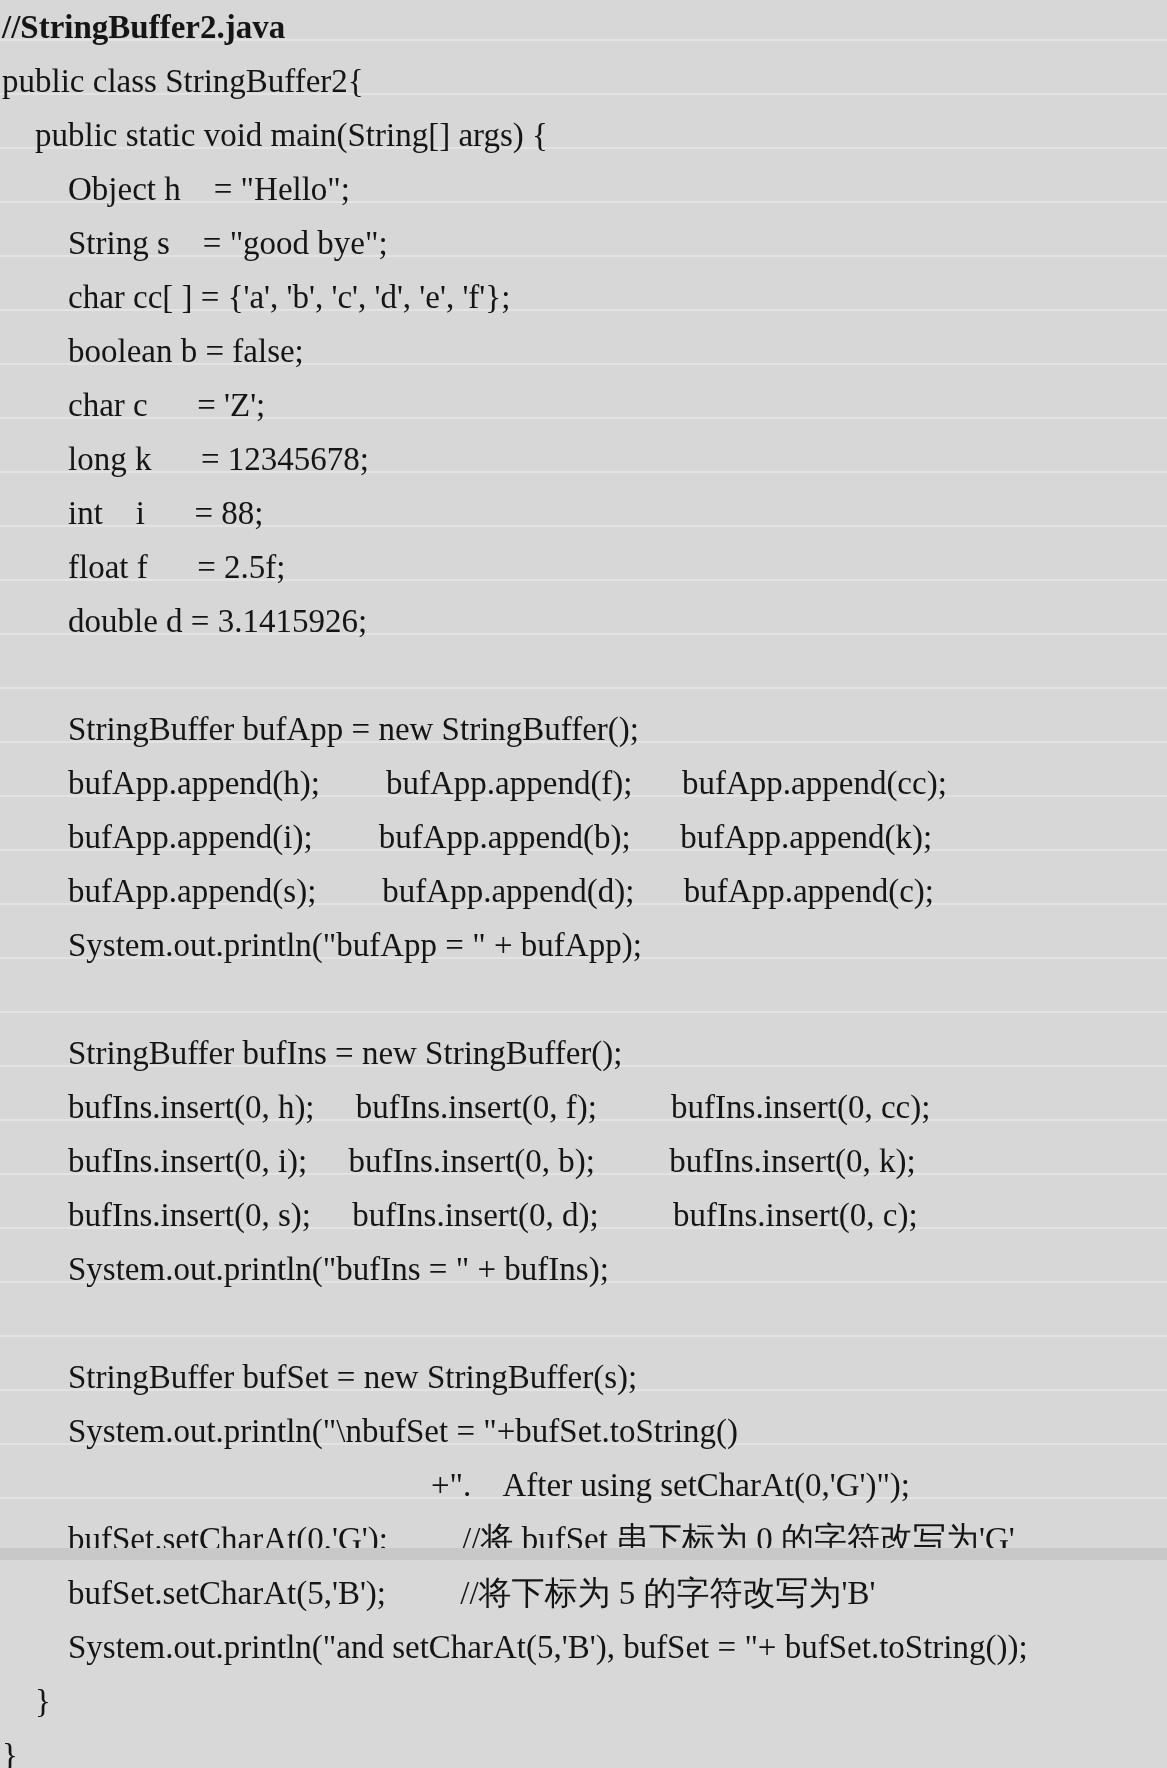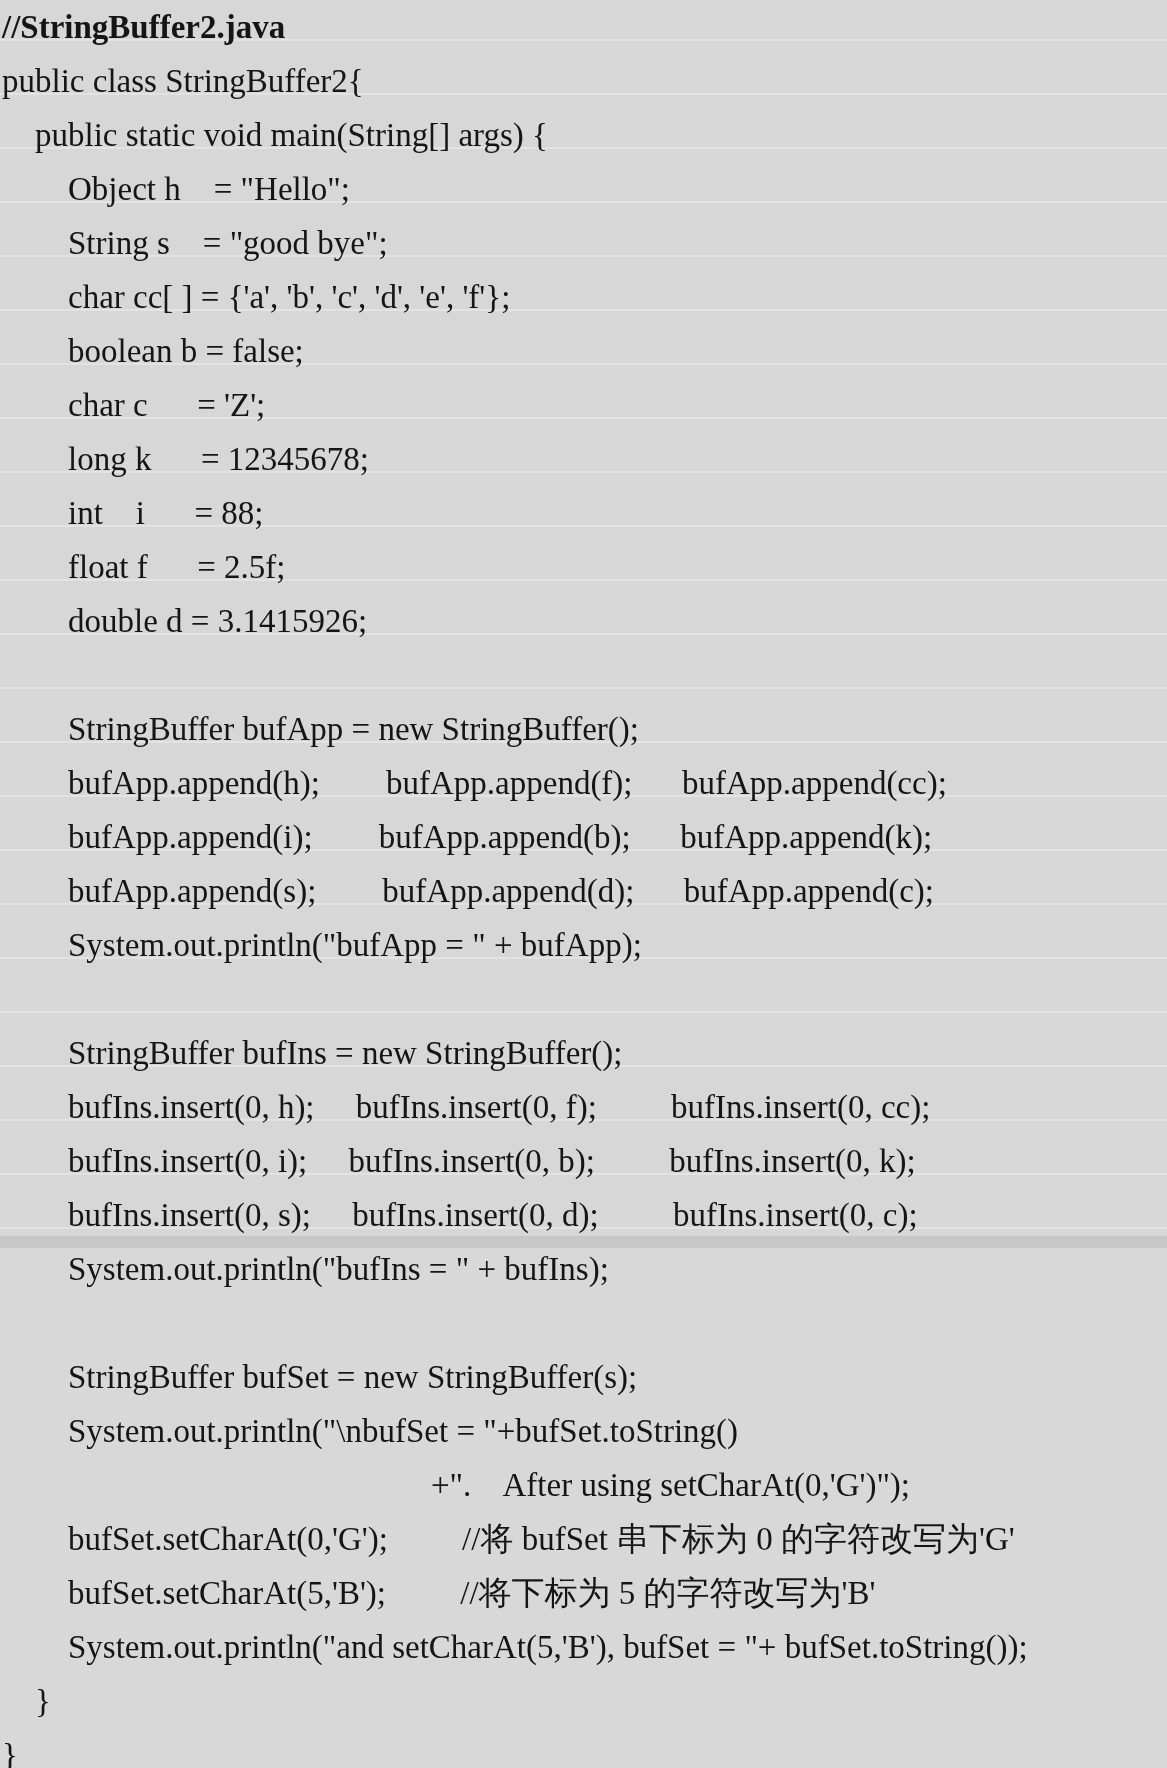--- a/index.html
+++ b/index.html
@@ -8,21 +8,21 @@
   }
   body {
     width: 1167px;
     height: 1768px;
     overflow: hidden;
     background: #d8d8d8;
   }
   .page {
     position: relative;
     width: 1167px;
-    height: 1248px;
+    height: 1560px;
     background-color: #d7d7d7;
     
     background-image: repeating-linear-gradient(
       180deg,
       transparent 0px,
       transparent 39px,
       #e3e3e3 39px,
       #e3e3e3 41px,
       transparent 41px,
       transparent 54px

